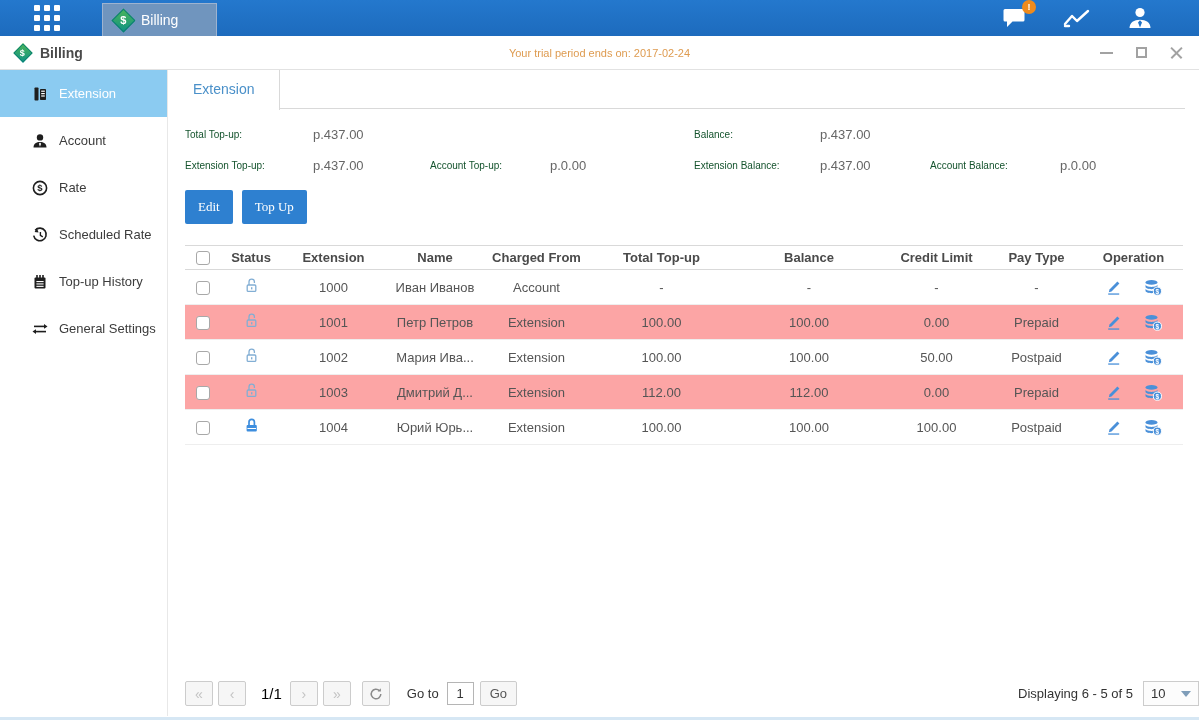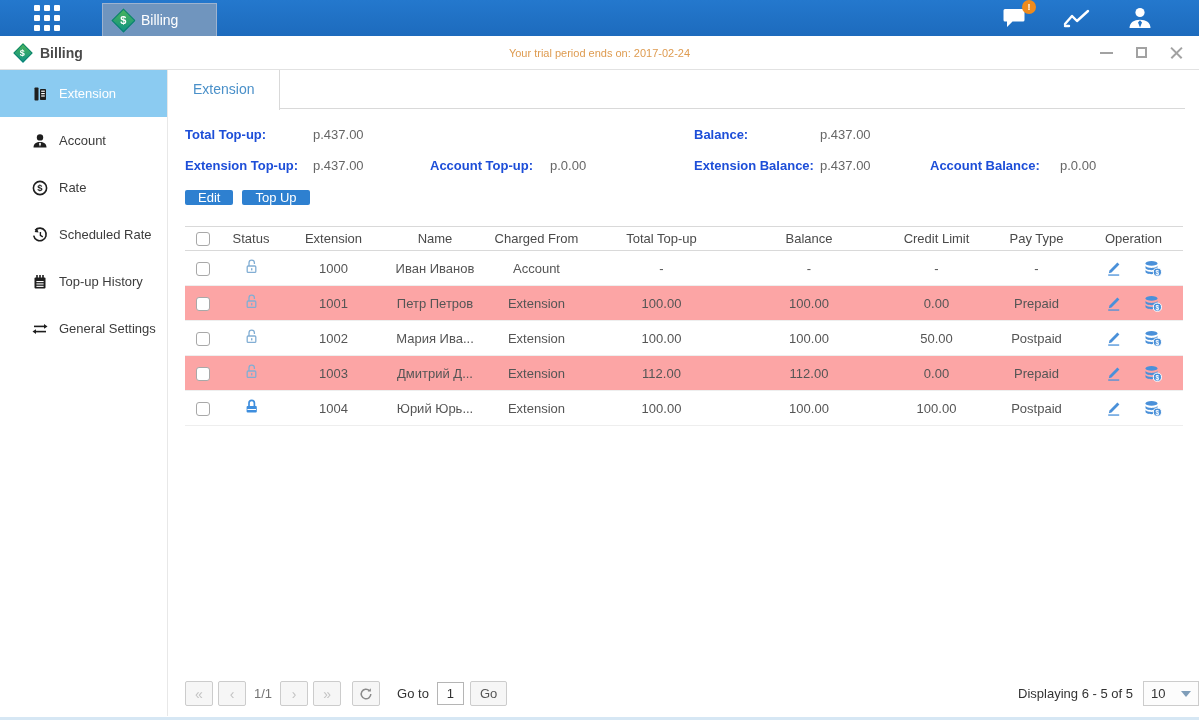--- a/index.html
+++ b/index.html
@@ -45,42 +45,42 @@
   .s-item.active .s-label { color:#fff; }
 
   .main { flex:1; position:relative; padding-right:14px; }
   .tabstrip { border-bottom:1px solid #d9d9d9; height:39px; }
   .tab { display:inline-block; height:40px; background:#fff; border-right:1px solid #d9d9d9;
     padding:11px 25px 0 25px; font-size:14px; color:#4a90c9; cursor:pointer; }
 
   
   .summary { margin:15px 0 0 17px; display:grid;
     grid-template-columns:128px 117px 120px 144px 126px 110px 130px 1fr; row-gap:9px; }
-  .sum-label { font-size:13px; font-weight:bold; color:#1d4ed8; line-height:22px; }
+  .sum-label { font-size:10px; font-weight:normal; color:#14532d; line-height:22px; }
   .sum-value { font-size:13px; color:#666; line-height:22px; }
 
   
   .btnrow { margin:13px 0 0 17px; display:flex; gap:9px; }
-  .btn-blue { background:#2e80d0; color:#fff; border:none; font-size:13px; padding:0 13px; border-radius:2px; cursor:pointer;
-    font-family:Liberation Sans, sans-serif; }
+  .btn-blue { background:#2e80d0; color:#fff; border:none; font-size:13px; padding:9px 13px; border-radius:2px; cursor:pointer;
+    font-family:Liberation Serif, serif; }
 
   
   .tbl { margin:21px 0 0 17px; width:998px; border-collapse:collapse; table-layout:fixed; }
-  .tbl th { height:24px; font-size:13px; font-weight:normal; color:#4a4a4a; border-top:1px solid #d9d9d9; border-bottom:1px solid #d9d9d9; text-align:center; }
+  .tbl th { height:24px; font-size:13px; font-weight:bold; color:#4a4a4a; border-top:1px solid #d9d9d9; border-bottom:1px solid #d9d9d9; text-align:center; }
   .tbl td { height:35px; font-size:13px; color:#555; text-align:center; border-bottom:1px solid #eee; }
   .tbl tr.alt td { background:#fca5a5; }
   .checkbox { display:inline-block; width:14px; height:14px; border:1px solid #a8a8a8; border-radius:3px; background:#fff; cursor:pointer; vertical-align:middle; }
   .opcell { display:flex; align-items:center; justify-content:center; gap:22px; }
   .icon-btn { cursor:pointer; display:inline-flex; }
 
   
   .footer { position:absolute; left:17px; right:0; bottom:10px; display:flex; align-items:center; }
   .pgbtn { width:28px; height:25px; background:#f6f6f6; border:1px solid #ccc; border-radius:2px;
     display:flex; align-items:center; justify-content:center; color:#c3c3c3; font-size:14px; cursor:pointer; margin-right:5px; }
-  .pgtext { font-size:13px; color:#737373; margin:0 8px 0 3px; }
+  .pgtext { font-size:15px; color:#000000; margin:0 8px 0 10px; }
   .goto-label { font-size:13px; color:#333; margin:0 8px 0 12px; }
   .goto-input { width:27px; height:23px; border:1px solid #b5b5b5; font-size:13px; text-align:center; font-family:inherit; color:#333; }
   .go-btn { height:25px; background:#f6f6f6; border:1px solid #ccc; border-radius:2px; font-size:13px; color:#555;
     padding:0 9px; margin-left:6px; cursor:pointer; font-family:inherit; }
   .displaying { margin-left:auto; font-size:13px; color:#333; }
   .pagesize { margin-left:10px; width:56px; height:25px; border:1px solid #ccc; background:#fcfcfc; display:flex;
     align-items:center; padding:0 7px; cursor:pointer; }
   .pagesize .val { font-size:13px; color:#333; }
   .caret { margin-left:auto; width:0; height:0; border-left:5px solid transparent; border-right:5px solid transparent; border-top:6px solid #7f9db9; }
 

